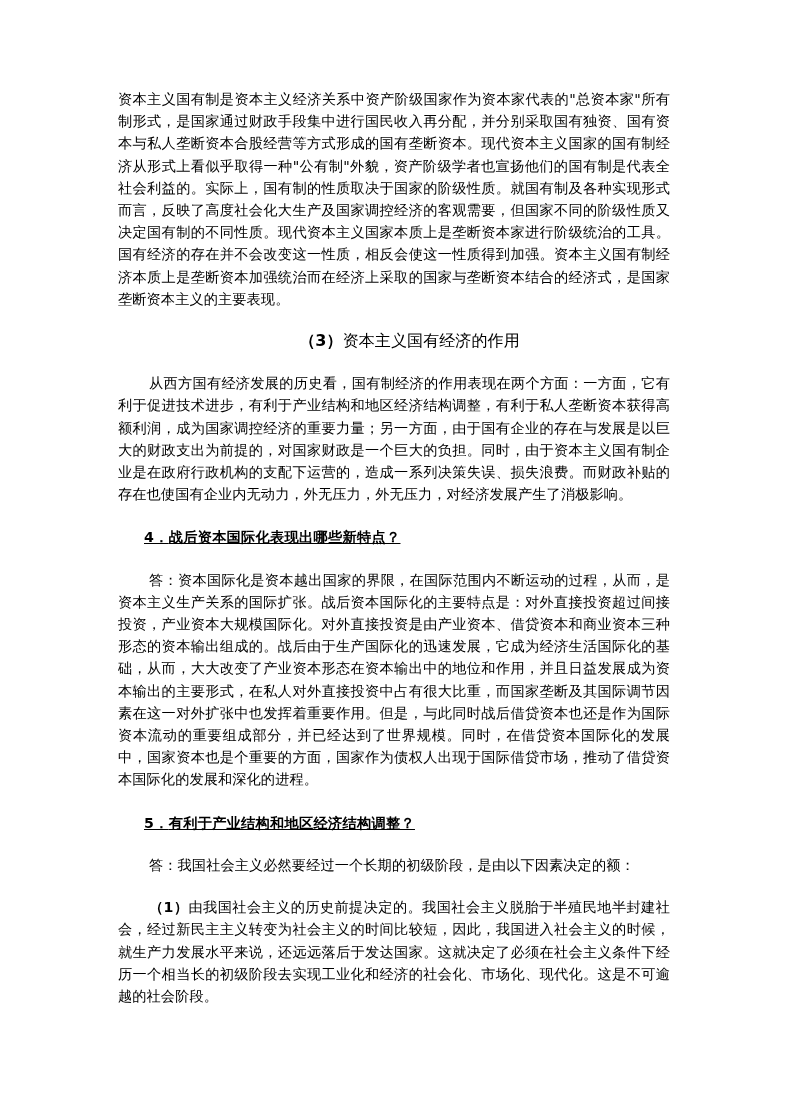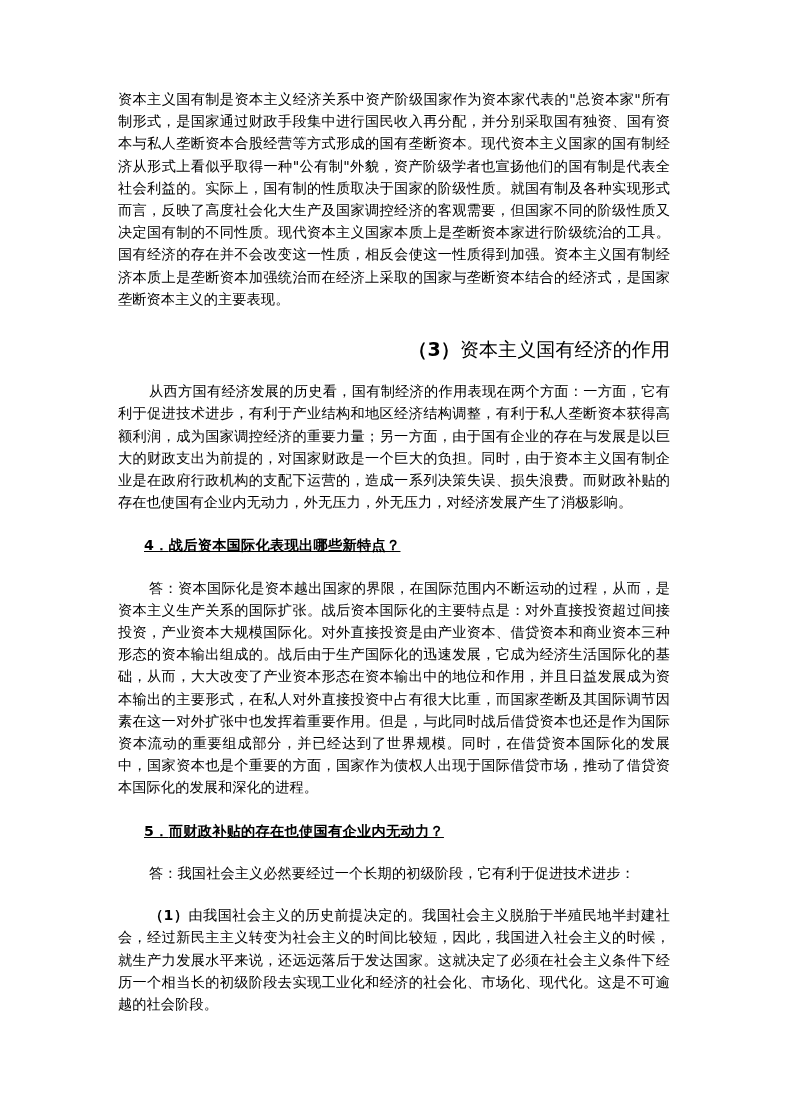--- a/index.html
+++ b/index.html
@@ -40,24 +40,23 @@
   .para-flush {
     text-indent: 0;
   }
   
   .para-indent {
     text-indent: 31px;
   }
   
   .subhead {
     text-indent: 31px;
-    font-size: 19px;
+    font-size: 16px;
     line-height: 22.2px;
-    text-align: right;
-    margin-top: 8px;
+    text-align: center;
   }
   
   .qhead {
     text-indent: 26px;
     font-weight: bold;
     font-size: 14.2px;
     line-height: 22.2px;
     text-align: left;
     letter-spacing: 0.3px;
     text-decoration: underline;
@@ -85,25 +84,25 @@
     <div class="gap-lg"></div>
 
     <p class="qhead"><span>4．</span><span>战后资本国际化表现出哪些新特点？</span></p>
 
     <div class="gap-md"></div>
 
     <p class="para-indent">答：资本国际化是资本越出国家的界限，在国际范围内不断运动的过程，从而，是资本主义生产关系的国际扩张。战后资本国际化的主要特点是：对外直接投资超过间接投资，产业资本大规模国际化。对外直接投资是由产业资本、借贷资本和商业资本三种形态的资本输出组成的。战后由于生产国际化的迅速发展，它成为经济生活国际化的基础，从而，大大改变了产业资本形态在资本输出中的地位和作用，并且日益发展成为资本输出的主要形式，在私人对外直接投资中占有很大比重，而国家垄断及其国际调节因素在这一对外扩张中也发挥着重要作用。但是，与此同时战后借贷资本也还是作为国际资本流动的重要组成部分，并已经达到了世界规模。同时，在借贷资本国际化的发展中，国家资本也是个重要的方面，国家作为债权人出现于国际借贷市场，推动了借贷资本国际化的发展和深化的进程。</p>
 
     <div class="gap-lg"></div>
 
-    <p class="qhead"><span>5．</span><span>而财政补贴的存在也使国有企业内无动力？</span></p>
+    <p class="qhead"><span>5．</span><span>有利于产业结构和地区经济结构调整？</span></p>
 
     <div class="gap-md"></div>
 
-    <p class="para-indent">答：我国社会主义必然要经过一个长期的初级阶段，它有利于促进技术进步：</p>
+    <p class="para-indent">答：我国社会主义必然要经过一个长期的初级阶段，是由以下因素决定的额：</p>
 
     <div class="gap-md"></div>
 
     <p class="para-indent"><span class="num-b">（1）</span><span>由我国社会主义的历史前提决定的。我国社会主义脱胎于半殖民地半封建社会，经过新民主主义转变为社会主义的时间比较短，因此，我国进入社会主义的时候，就生产力发展水平来说，还远远落后于发达国家。这就决定了必须在社会主义条件下经历一个相当长的初级阶段去实现工业化和经济的社会化、市场化、现代化。这是不可逾越的社会阶段。</span></p>
 
     <div class="gap-md"></div>
 
 
   </div>
 </div>

